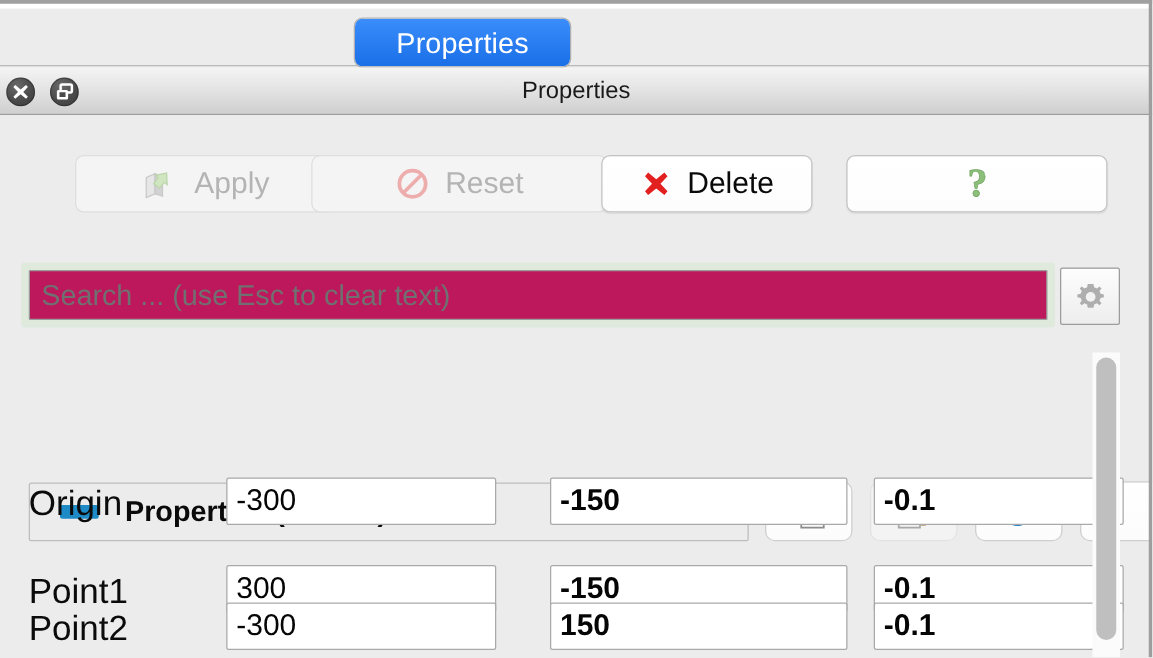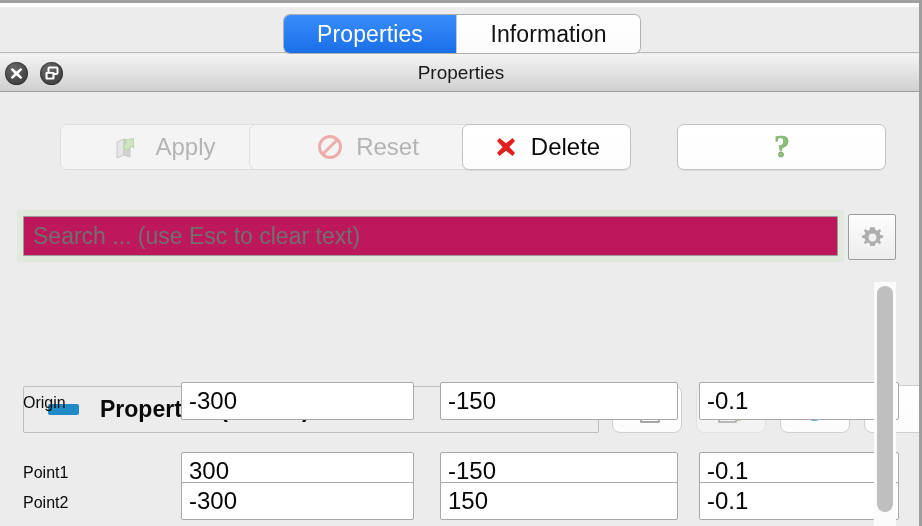--- a/index.html
+++ b/index.html
@@ -128,21 +128,21 @@
     color: #0a0a0a;
     box-shadow: 0 1px 1px rgba(0,0,0,0.07);
   }
   .toolbtn.disabled {
     background: #f4f4f4;
     border: 1px solid #dedede;
     color: #b4b4b4;
   }
   .tb-apply  { left: 34px;  width: 209px; margin-left: 26px; }
   .tb-reset  { left: 249px; width: 237px; }
-  .tb-delete { left: 462px; width: 169px; }
+  .tb-delete { left: 481px; width: 169px; }
   .tb-help   { left: 677px; width: 209px; }
   .tb-icon { display: inline-flex; align-items: center; justify-content: center; }
 
   
   .searchwrap {
     position: absolute;
     left: 17px; top: 118px;
     width: 827px; height: 52px;
     background: #dfeadd;
     border-radius: 3px;
@@ -226,41 +226,41 @@
   
   .proprow {
     position: absolute;
     left: 0;
     width: 922px; height: 50px;
   }
   .prop-label {
     position: absolute;
     left: 23px; top: 0;
     line-height: 42px;
-    font-size: 16px;
+    font-size: 28px;
     color: #0b0b0b;
     user-select: none;
   }
   .prop-field {
     position: absolute;
     top: 0;
     height: 38px;
     background: #ffffff;
     border: 1px solid #a9a9a9;
     border-radius: 2px;
     box-sizing: border-box;
     font-size: 24px;
     font-family: "Liberation Sans", sans-serif;
     color: #050505;
     padding: 0 7px;
     outline: none;
   }
-  .pf-1 { left: 181px; width: 233px; }
-  .pf-2 { left: 440px; width: 238px; }
-  .pf-3 { left: 699px; width: 200px; }
+  .pf-1 { left: 181px; width: 216px; }
+  .pf-2 { left: 440px; width: 238px; font-weight: bold; }
+  .pf-3 { left: 699px; width: 200px; font-weight: bold; }
 
   .row-origin { top: 290px; }
   .row-point1 { top: 360px; padding-left: 26px; }
   .row-point2 { top: 390px; }
 
   
   .scrolltrack {
     position: absolute;
     left: 874px; top: 190px;
     width: 22px; height: 244px;
@@ -284,23 +284,20 @@
 <body>
 
 <div id="app">
 
   <div class="top-strip"></div>
 
   <div class="tabbar">
     <div class="segmented">
       <div class="seg-item active">
         <span>Properties</span>
-      </div>
-      <div class="seg-item inactive">
-        <span>Information</span>
       </div>
     </div>
   </div>
 
   <div class="titlebar">
     <div class="winbtn winbtn-close">
       <svg width="23" height="23" viewBox="0 0 23 23" aria-hidden="true">
         <path d="M7.2 6.0 L11.5 9.6 L15.8 6.0 L17.3 7.6 L13.6 11.5 L17.3 15.4 L15.8 17.0 L11.5 13.4 L7.2 17.0 L5.7 15.4 L9.4 11.5 L5.7 7.6 Z" fill="#ffffff"></path>
       </svg>
     </div>

